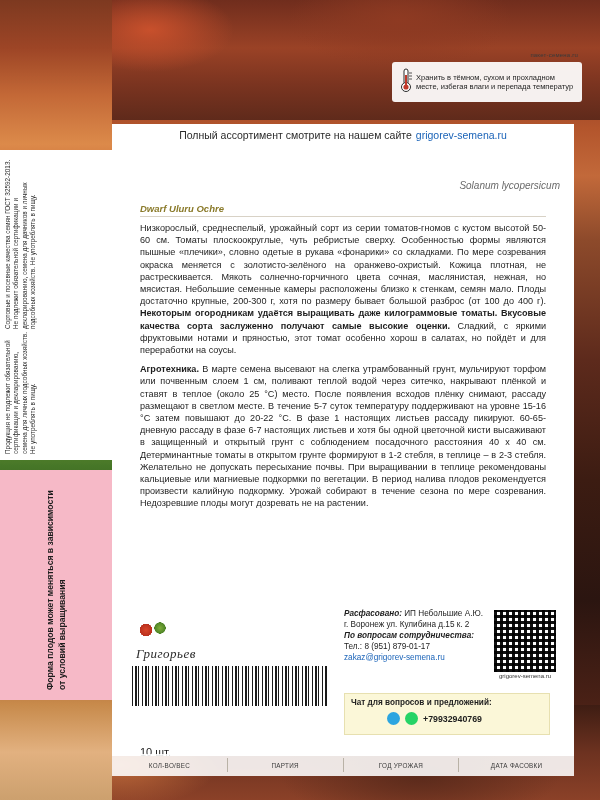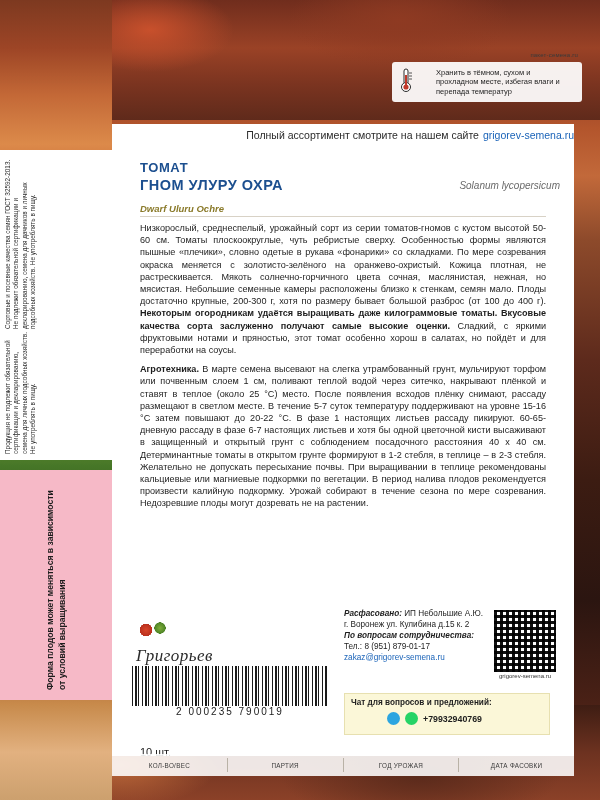--- a/index.html
+++ b/index.html
@@ -41,37 +41,37 @@
     position:absolute;left:0;bottom:0;width:600px;height:95px;
     background:
       radial-gradient(140px 60px at 120px 60px,#c06a3a 0%,rgba(192,106,58,0) 70%),
       radial-gradient(200px 70px at 420px 70px,#5a2a1b 0%,rgba(90,42,27,0) 70%),
       linear-gradient(180deg,#3e1d13 0%,#6d3220 50%,#8b4128 100%);
   }
 
   
   .storage-box{
     position:absolute;right:18px;top:62px;
-    display:flex;align-items:center;gap:22px;
+    display:flex;align-items:center;gap:2px;
     background:rgba(255,255,255,0.93);
     border-radius:3px;padding:5px 8px 5px 6px;
     width:190px;box-sizing:border-box;
   }
   .storage-box .therm{flex:0 0 auto;}
   .storage-text{font-size:7.5px;line-height:9.5px;color:#1e1e1e;}
   .site-badge{
     position:absolute;right:22px;top:52px;
     font-size:6px;color:#3a3a3a;letter-spacing:.2px;
   }
 
   
   .site-strip{
     position:absolute;left:112px;top:124px;width:462px;height:22px;
     background:#ffffff;
-    display:flex;align-items:center;justify-content:flex-end;
+    display:flex;align-items:center;justify-content:center;
     font-size:10.5px;color:#2b2b2b;
   }
   .site-strip .url{color:#1a63b8;margin-left:4px;}
 
   
   .card{
     position:absolute;left:112px;top:146px;width:462px;height:610px;
     background:#ffffff;
   }
 
@@ -97,21 +97,21 @@
   .body-text p{margin:0 0 7px 0;}
   .body-text b{font-weight:bold;}
   .agro-head{font-weight:bold;}
 
   
   .brand{
     position:absolute;left:24px;top:470px;width:210px;
   }
   .brand-name{
     font-family:"Liberation Serif", serif;
-    font-size:17px;color:#2b2b2b;font-style:italic;margin-top:4px;letter-spacing:.5px;
+    font-size:13px;color:#2b2b2b;font-style:italic;margin-top:4px;letter-spacing:.5px;
   }
   .brand-mark{
     width:34px;height:26px;
     background:
       radial-gradient(9px 9px at 10px 14px,#d8452a 0%,#b82f1d 70%,rgba(0,0,0,0) 72%),
       radial-gradient(8px 8px at 24px 12px,#7fae3a 0%,#4d8326 70%,rgba(0,0,0,0) 72%);
   }
   .barcode{
     position:absolute;left:20px;top:520px;width:196px;height:40px;
     background:repeating-linear-gradient(90deg,
@@ -217,24 +217,20 @@
     <span class="storage-text">Хранить в тёмном, сухом и прохладном месте, избегая влаги и перепада температур</span>
   </div>
 
   <div class="site-strip">
     <span>Полный ассортимент смотрите на нашем сайте</span>
     <span class="url">grigorev-semena.ru</span>
   </div>
 
   <div class="card">
 
-    <div class="title-wrap">
-      <div class="t1">ТОМАТ</div>
-      <div class="t2">ГНОМ УЛУРУ ОХРА</div>
-    </div>
     <div class="latin">Solanum lycopersicum</div>
     <div class="t3">Dwarf Uluru Ochre</div>
     <div class="rule"></div>
 
     <div class="body-text">
       <p>
         <span>Низкорослый, среднеспелый, урожайный сорт из серии томатов-гномов с кустом высотой 50-60 см. Томаты плоскоокруглые, чуть ребристые сверху. Особенностью формы являются пышные «плечики», словно одетые в рукава «фонарики» со складками. По мере созревания окраска меняется с золотисто-зелёного на оранжево-охристый. Кожица плотная, не растрескивается. Мякоть солнечно-горчичного цвета сочная, маслянистая, нежная, но мясистая. Небольшие семенные камеры расположены близко к стенкам, семян мало. Плоды достаточно крупные, 200-300 г, хотя по размеру бывает большой разброс (от 100 до 400 г).</span>
         <b>Некоторым огородникам удаётся выращивать даже килограммовые томаты. Вкусовые качества сорта заслуженно получают самые высокие оценки.</b>
         <span>Сладкий, с яркими фруктовыми нотами и пряностью, этот томат особенно хорош в салатах, но пойдёт и для переработки на соусы.</span>
       </p>
@@ -243,21 +239,20 @@
         <span>В марте семена высевают на слегка утрамбованный грунт, мульчируют торфом или почвенным слоем 1 см, поливают теплой водой через ситечко, накрывают плёнкой и ставят в теплое (около 25 °С) место. После появления всходов плёнку снимают, рассаду размещают в светлом месте. В течение 5-7 суток температуру поддерживают на уровне 15-16 °С затем повышают до 20-22 °С. В фазе 1 настоящих листьев рассаду пикируют. 60-65-дневную рассаду в фазе 6-7 настоящих листьев и хотя бы одной цветочной кисти высаживают в защищенный и открытый грунт с соблюдением посадочного расстояния 40 х 40 см. Детерминантные томаты в открытом грунте формируют в 1-2 стебля, в теплице – в 2-3 стебля. Желательно не допускать пересыхание почвы. При выращивании в теплице рекомендованы кальциевые или магниевые подкормки по вегетации. В период налива плодов рекомендуется произвести калийную подкормку. Урожай собирают в течение сезона по мере созревания. Недозревшие плоды могут дозревать не на растении.</span>
       </p>
     </div>
 
     <div class="brand">
       <div class="brand-mark"></div>
       <div class="brand-name">Григорьев</div>
     </div>
 
     <div class="barcode"></div>
-    <div class="barcode-num">2 000235 790019</div>
 
     <div class="contacts">
       <div><span class="lbl">Расфасовано:</span>
         <span>ИП Небольшие А.Ю.</span></div>
       <div>г. Воронеж ул. Кулибина д.15 к. 2</div>
       <div class="lbl">По вопросам сотрудничества:</div>
       <div>Тел.: 8 (951) 879-01-17</div>
       <div class="mail">zakaz@grigorev-semena.ru</div>
     </div>
 

